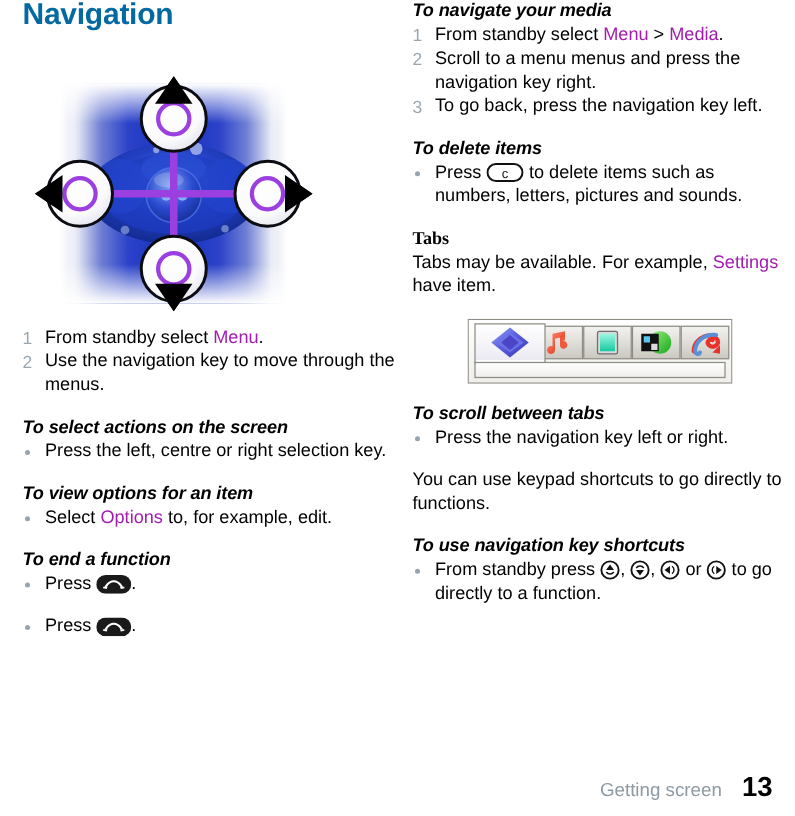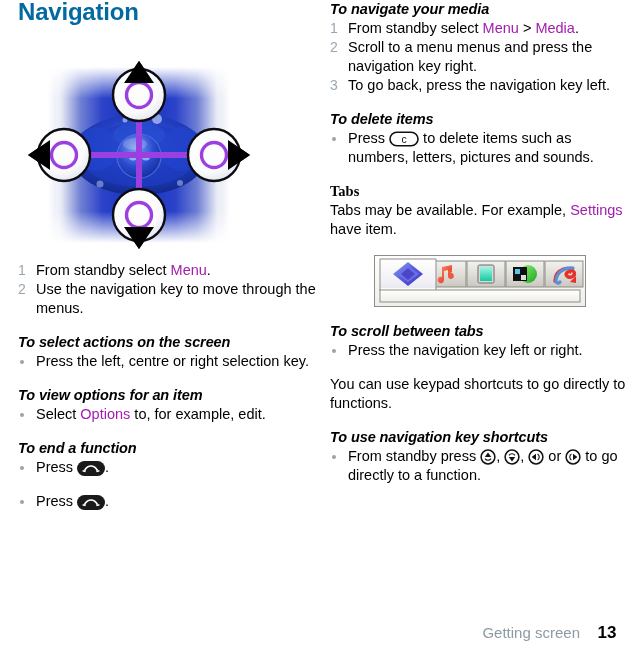--- a/index.html
+++ b/index.html
@@ -151,27 +151,27 @@
     right: 18px;
     bottom: 10px;
     text-align: right;
     white-space: nowrap;
   }
   .footer .crumb {
     font-size: 15px;
     color: #8d9aa3;
   }
   .footer .pageno {
-    font-size: 17px;
+    font-size: 22px;
     font-weight: bold;
     color: #000;
     margin-left: 16px;
     display: inline-block;
     min-width: 22px;
-    text-align: center;
+    text-align: left;
   }
 </style>
 </head>
 <body>
 
 <div class="page">
 
   <div class="col col-left">
 
     <h1 class="chapter">Navigation</h1>

